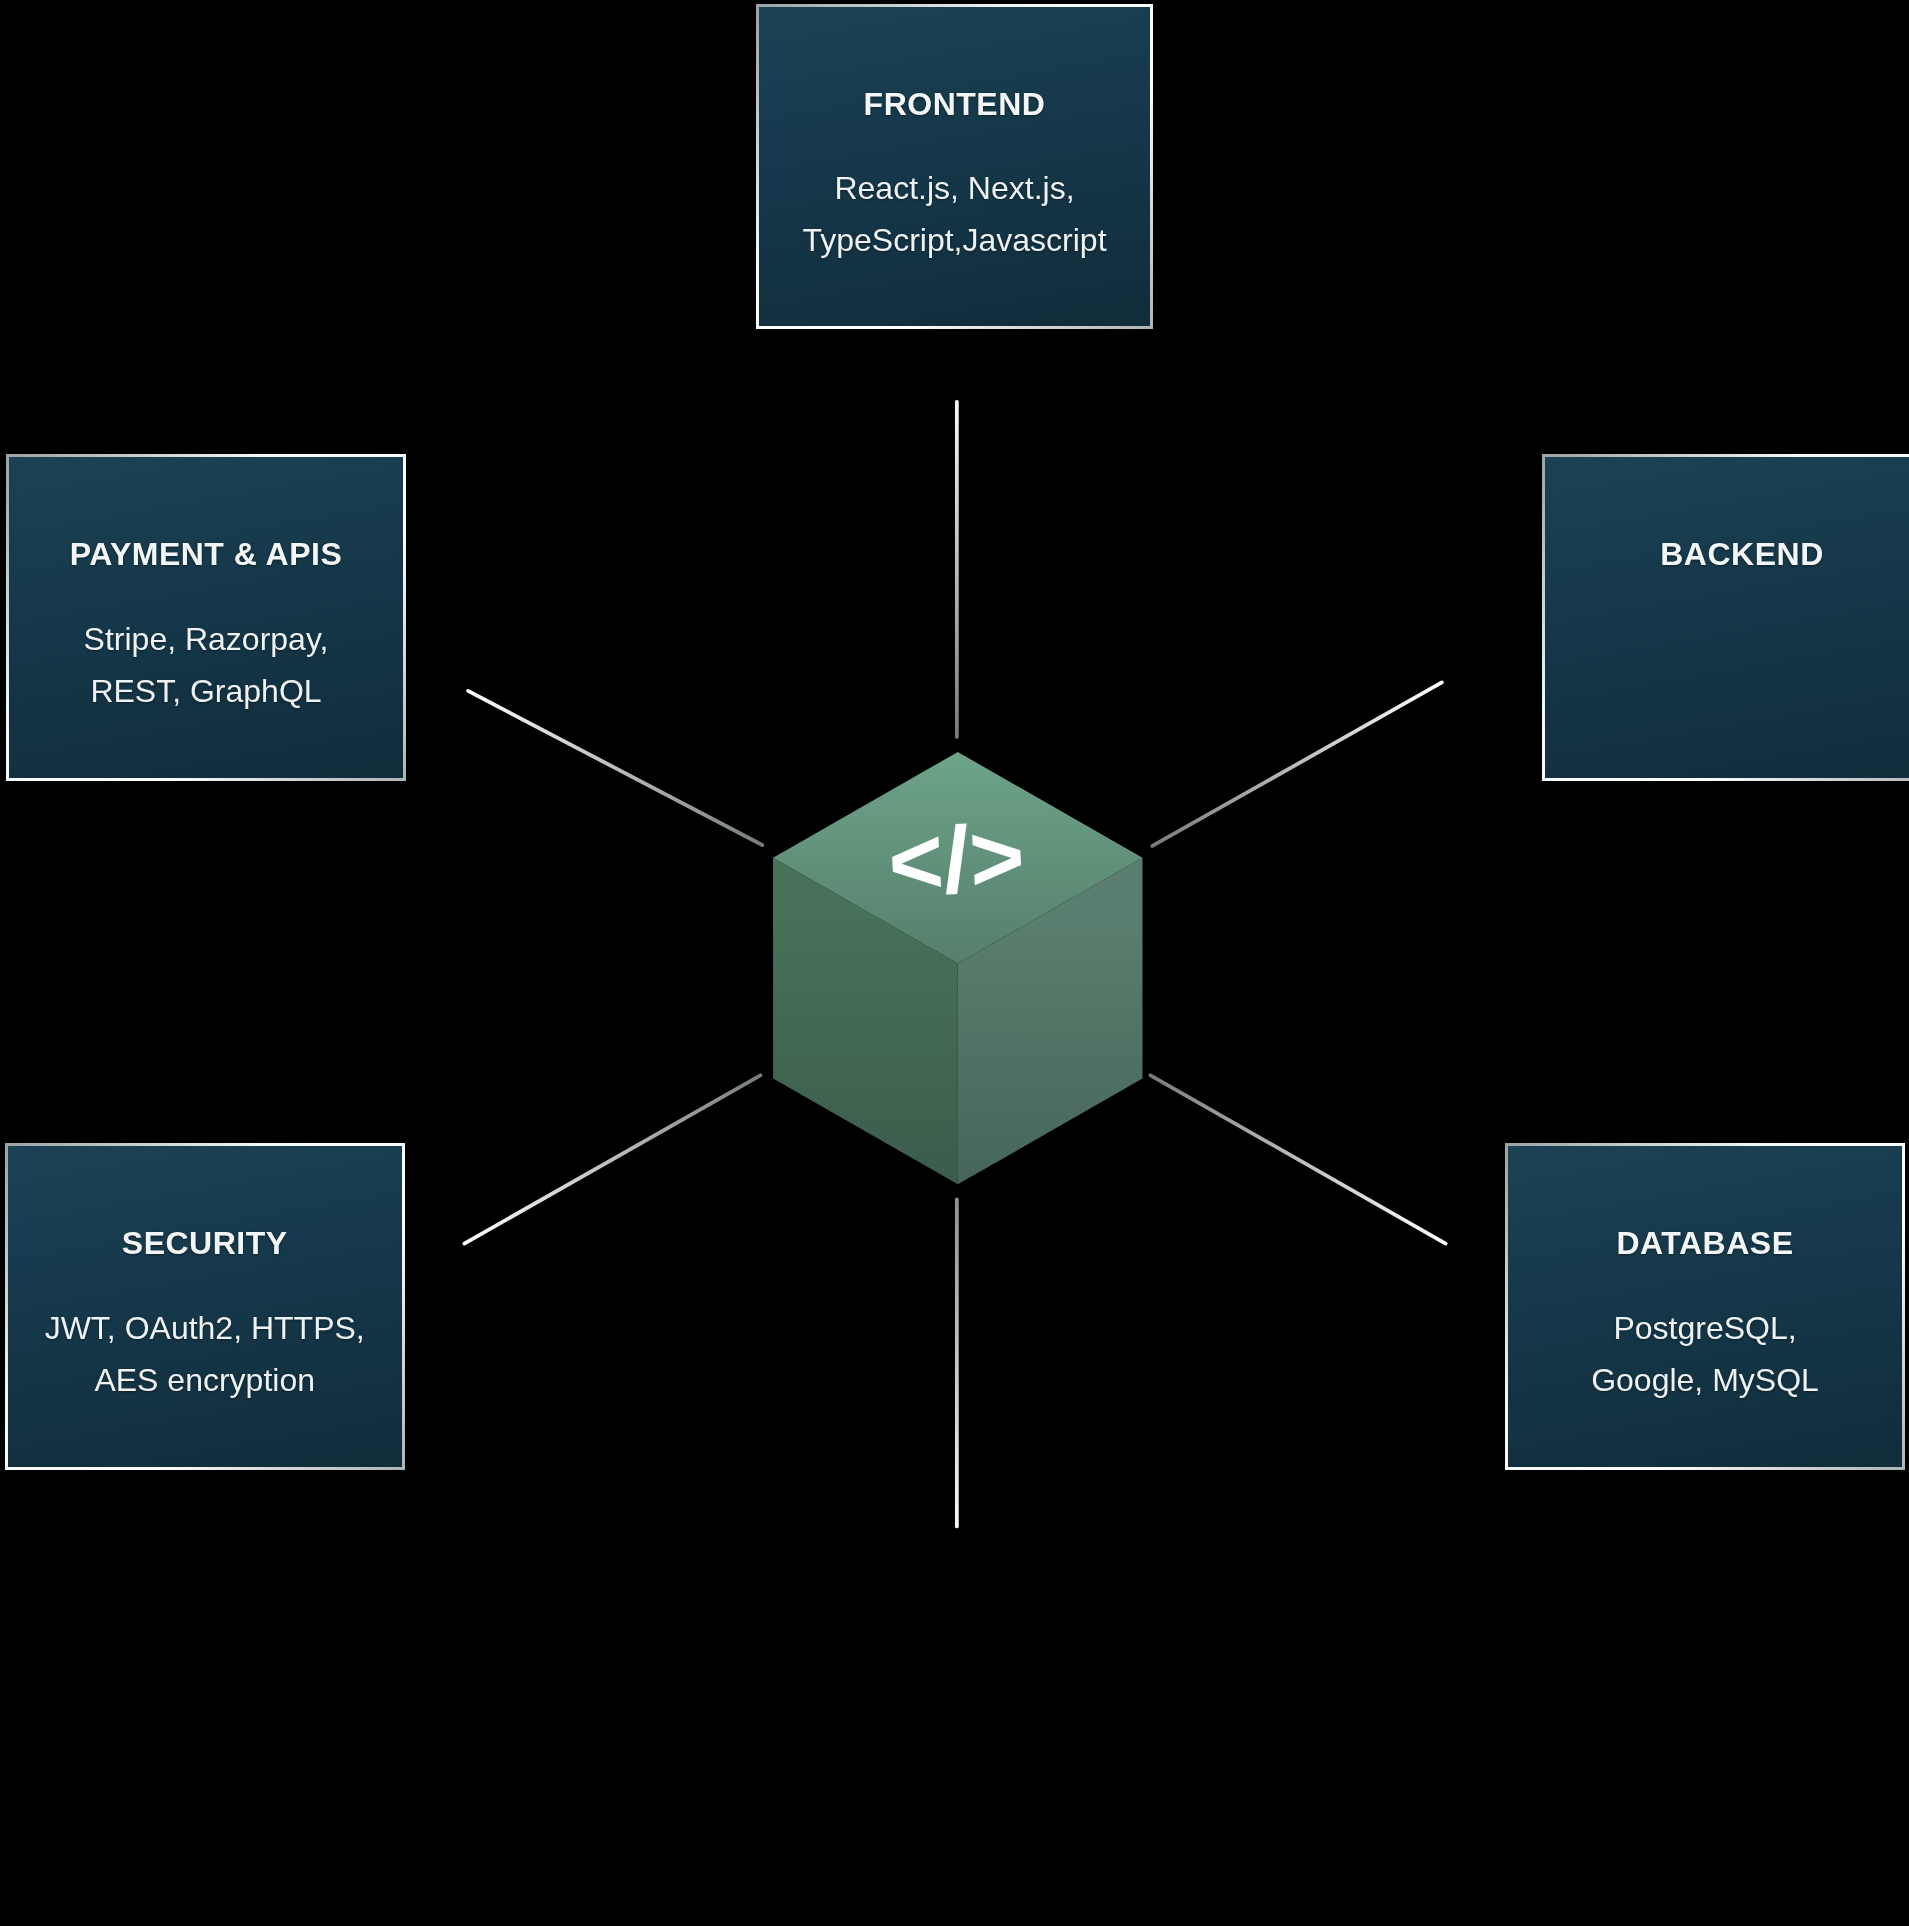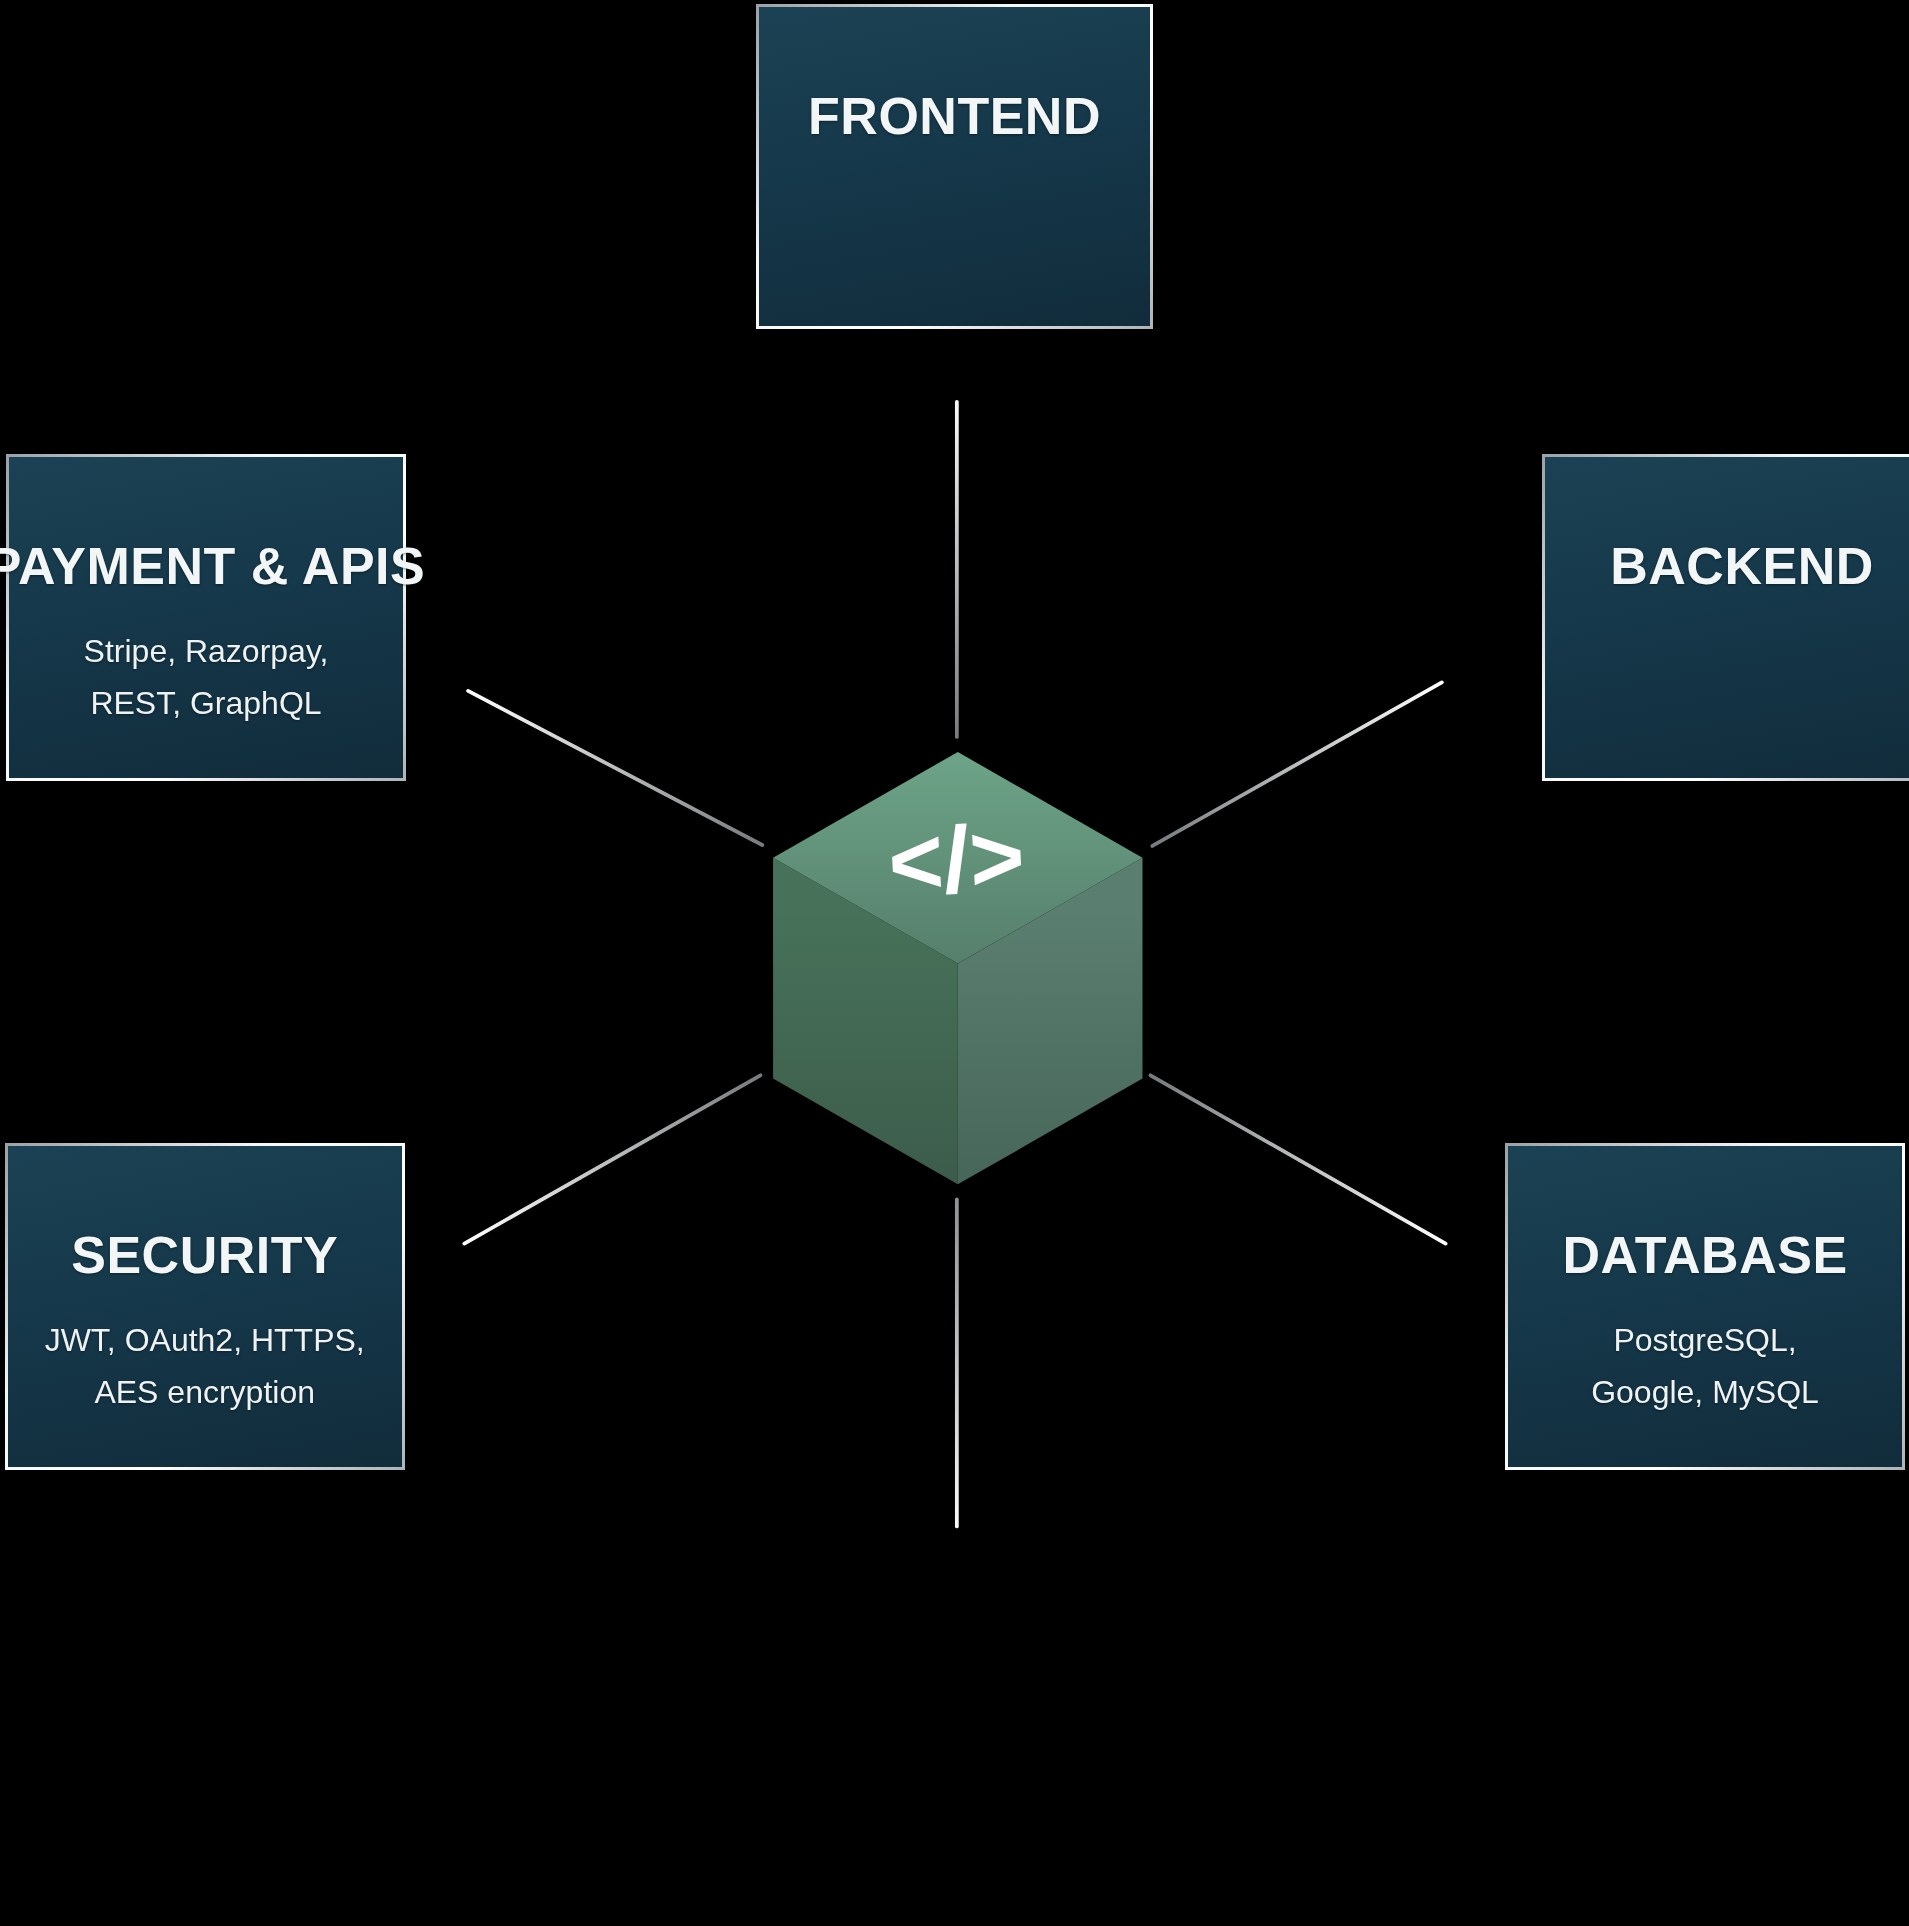--- a/index.html
+++ b/index.html
@@ -23,21 +23,21 @@
     display:flex;flex-direction:column;align-items:center;
     padding-top:79px;
   }
   .pos-frontend{left:756px;top:3.8px;width:397px;height:325px;}
   .pos-payment{left:6px;top:454px;}
   .pos-backend{left:1511px;top:454px;margin-left:31px;}
   .pos-security{left:4.7px;top:1143px;}
   .pos-database{left:1505px;top:1143px;}
   .pos-cloud{left:757px;top:1595px;width:397px;height:327px;}
   .node-title{
-    font-size:52px;font-weight:700;letter-spacing:0.5px;
+    font-size:32px;font-weight:700;letter-spacing:0.5px;
     color:#f3f6f6;text-align:center;white-space:nowrap;
     text-shadow:0 1.4px 2.8px rgba(0,0,0,0.45);
   }
   .node-sub{
     flex:1;display:flex;flex-direction:column;
     justify-content:center;align-items:center;
     padding-bottom:19px;
   }
   .sub-line{
     font-size:32px;font-weight:400;color:#eef2f2;
@@ -100,20 +100,24 @@
     <g>
       <polygon points="1645,1825 2038,2050 2038,2520 1645,2295" fill="url(#gFaceLeft)"></polygon>
       <polygon points="2431,1825 2038,2050 2038,2520 2431,2295" fill="url(#gFaceRight)"></polygon>
       <polygon points="2038,1600 2431,1825 2038,2050 1645,1825" fill="url(#gFaceTop)"></polygon>
       <text x="2035" y="1898" text-anchor="middle" font-family="Liberation Sans, sans-serif" font-weight="bold" font-size="200" fill="#ffffff" transform="rotate(-3 2035 1825)">&lt;/&gt;</text>
     </g>
   </svg>
 
   <div class="node-box pos-frontend">
     <div class="node-title">FRONTEND</div>
+    <div class="node-sub">
+      <div class="sub-line">React.js, Next.js,</div>
+      <div class="sub-line">TypeScript,Javascript</div>
+    </div>
   </div>
 
   <div class="node-box pos-payment">
     <div class="node-title">PAYMENT &amp; APIS</div>
     <div class="node-sub">
       <div class="sub-line">Stripe, Razorpay,</div>
       <div class="sub-line">REST, GraphQL</div>
     </div>
   </div>
 

